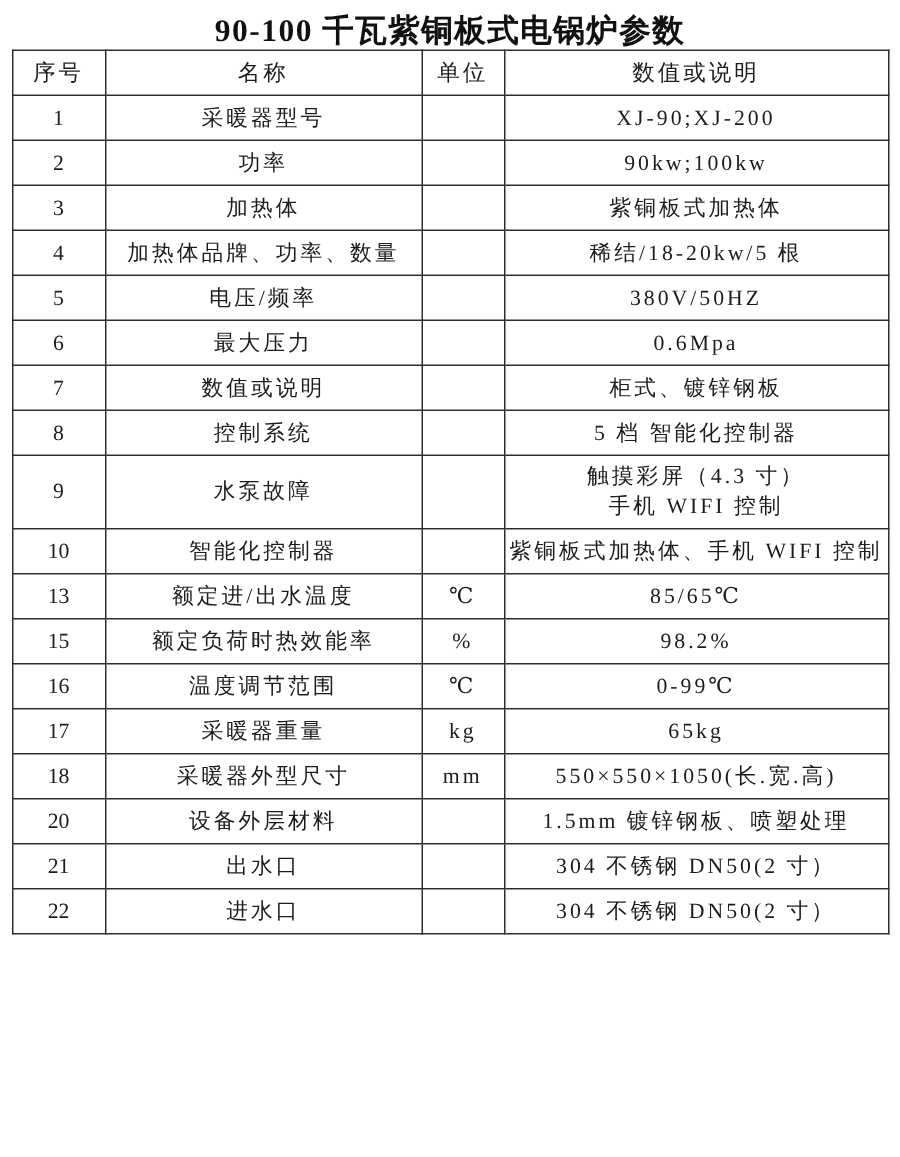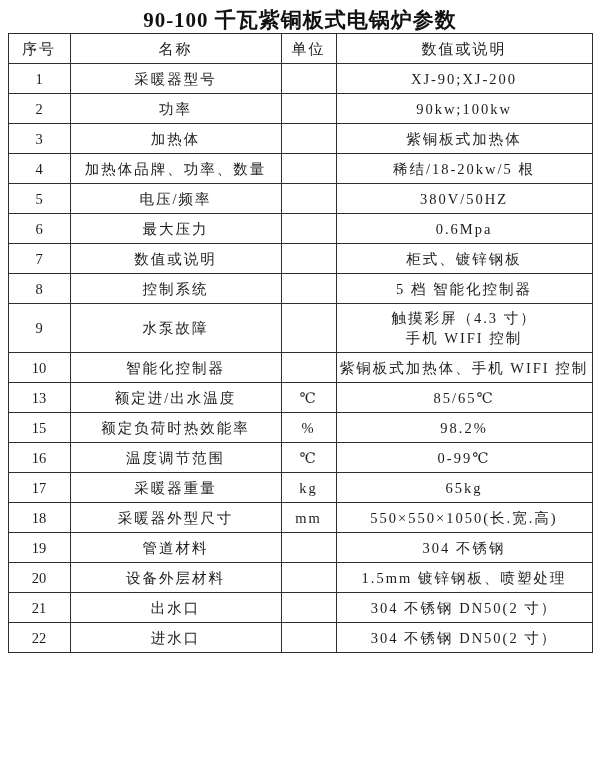--- a/index.html
+++ b/index.html
@@ -182,26 +182,20 @@
     <td class="cell-value">65kg</td>
   </tr>
 
   <tr>
     <td class="cell-no">18</td>
     <td class="cell-name">采暖器外型尺寸</td>
     <td class="cell-unit">mm</td>
     <td class="cell-value">550×550×1050(长.宽.高)</td>
   </tr>
 
-  <tr>
-    <td class="cell-no">19</td>
-    <td class="cell-name">管道材料</td>
-    <td class="cell-unit"></td>
-    <td class="cell-value">304 不锈钢</td>
-  </tr>
 
   <tr>
     <td class="cell-no">20</td>
     <td class="cell-name">设备外层材料</td>
     <td class="cell-unit"></td>
     <td class="cell-value">1.5mm 镀锌钢板、喷塑处理</td>
   </tr>
 
   <tr>
     <td class="cell-no">21</td>

